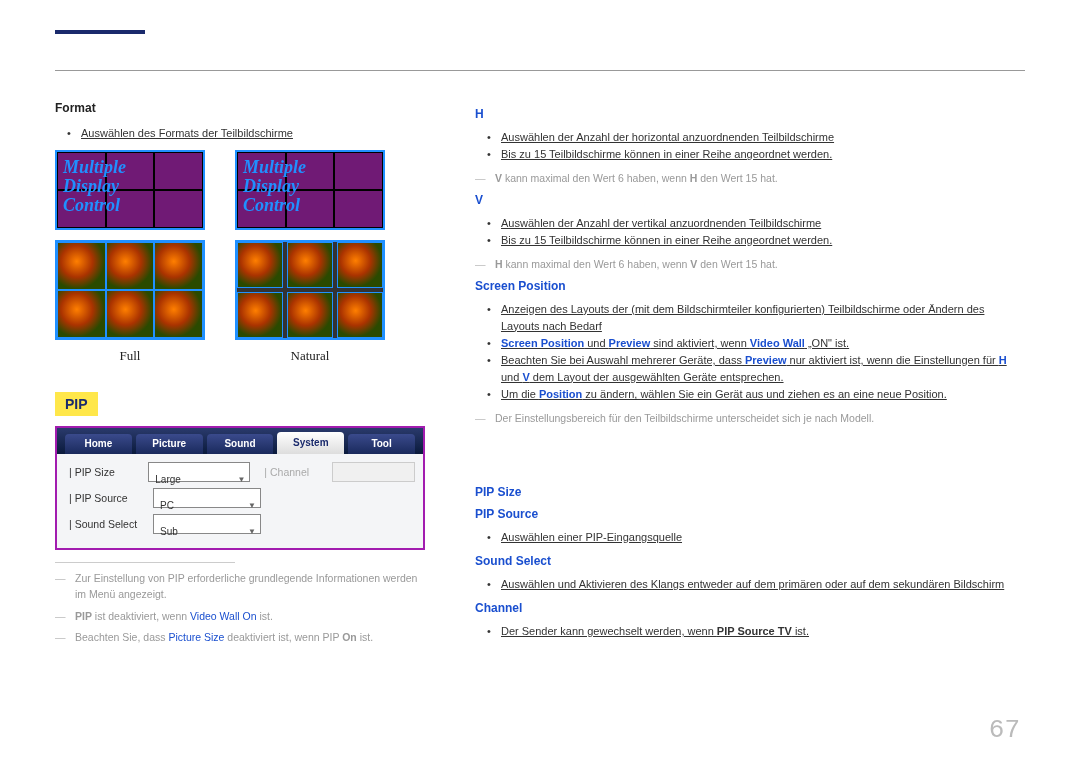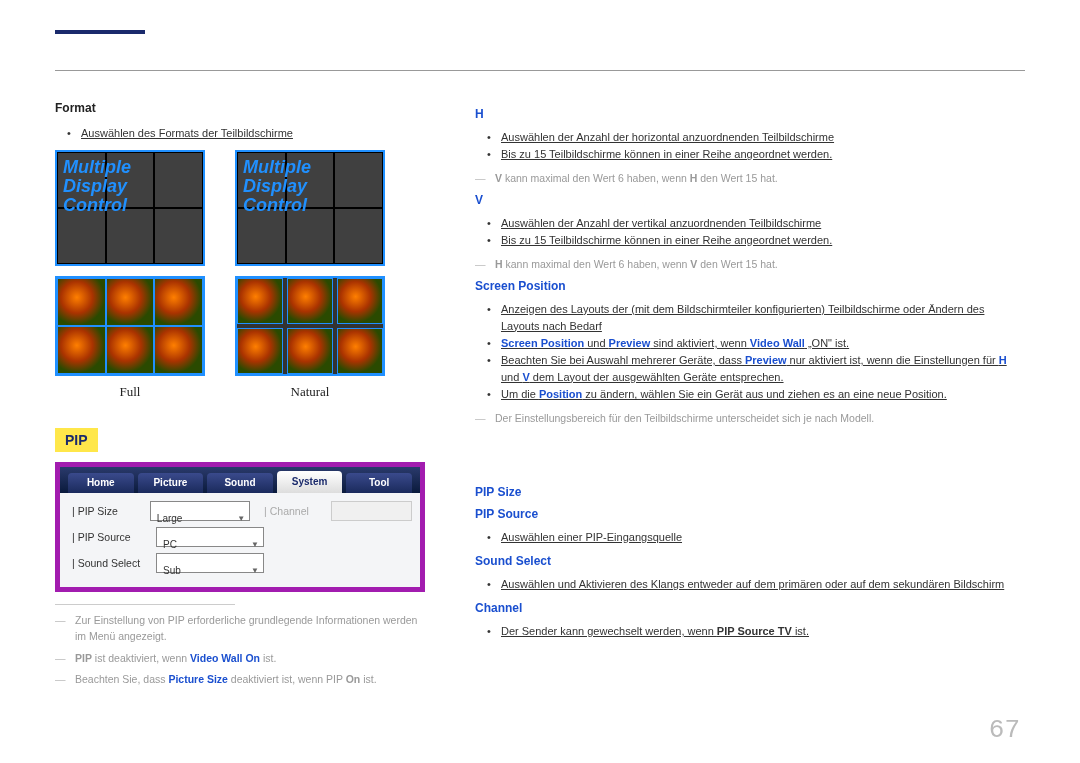--- a/index.html
+++ b/index.html
@@ -29,28 +29,28 @@
   h3 { font-size: 12px; font-weight: bold; margin-bottom: 10px; color: #222; }
   .right-col h4 { font-size: 12px; font-weight: bold; color: #1a4fcf; margin-bottom: 8px; margin-top: 6px; }
   ul.bullets { list-style: none; padding-left: 12px; margin-bottom: 8px; }
   ul.bullets li { position: relative; padding-left: 14px; font-size: 11px; line-height: 1.55; color: #333; text-decoration: underline; }
   ul.bullets li::before { content: "•"; position: absolute; left: 0; color: #333; }
   .note { font-size: 10.5px; color: #999; line-height: 1.5; padding-left: 20px; position: relative; margin-bottom: 6px; }
   .note::before { content: "―"; position: absolute; left: 0; top: 0; color: #bbb; }
   .bold-blue { color: #1a4fcf; font-weight: bold; }
   .bold-dark { font-weight: bold; color: #333; }
   .note .bold-dark { color: #999; font-weight: bold; }
-  .note .bold-blue { font-weight: bold; }
+  .note .bold-blue { font-weight: normal; }
 
   
   .img-row { display: flex; gap: 30px; margin-top: 8px; }
   .img-stack { display: flex; flex-direction: column; align-items: center; }
   .mdc-box {
-    width: 150px; height: 116px; border: 2px solid #2090ff; background: #404040;
-    position: relative; display: grid; grid-template-columns: 1fr 1fr 1fr; grid-template-rows: 1fr 1fr;
+    width: 150px; height: 80px; border: 2px solid #2090ff; background: #701a75;
+    position: relative; display: grid; grid-template-columns: 1fr 1fr 1fr; grid-template-rows: 1fr 1fr; font-family: Liberation Serif, serif;
   }
   .mdc-box .cell { border: 1px solid #000; }
   .mdc-text {
     position: absolute; left: 6px; top: 6px;
     font-style: italic; font-weight: bold; font-size: 18px; line-height: 1.05;
     color: #2090ff;
     pointer-events: none;
   }
   .flower-box {
     width: 150px; height: 100px; border: 2px solid #2090ff; background: #333;
@@ -58,21 +58,21 @@
     position: relative;
   }
   .flower-box .cell { border: 1px solid #2090ff; background: radial-gradient(circle at 40% 40%, #ff7f00 0%, #aa3300 40%, #2a4a00 70%); }
   .flower-box.natural { gap: 4px; background: #333; }
   .caption { font-size: 13px; margin-top: 8px; color: #222; font-family: Georgia, serif; }
 
   
   .pip-badge { display: inline-block; background: #ffe74a; color: #1a2a6c; font-weight: bold; font-size: 14px; padding: 4px 10px; margin-top: 28px; margin-bottom: 10px; }
 
   
-  .pip-panel { width: 370px; border: 5px solid #a21caf; background: #f4f5f7; }
+  .pip-panel { width: 370px; border: 2px solid #a21caf; background: #f4f5f7; }
   .pip-tabs { display: flex; background: linear-gradient(#2a3a6c, #0a1a3c); height: 26px; align-items: flex-end; padding: 0 6px; }
   .pip-tab {
     flex: 1; font-size: 10px; color: #fff; background: linear-gradient(#3a4a8c,#1a2a5c);
     border-radius: 4px 4px 0 0; text-align: center; line-height: 20px; height: 20px; margin: 0 2px;
     font-weight: bold;
   }
   .pip-tab.active { background: linear-gradient(#fff,#ddd); color: #1a2a6c; height: 22px; line-height: 22px; }
   .pip-body { padding: 8px; }
   .pip-row { display: flex; align-items: center; margin-bottom: 6px; gap: 8px; }
   .pip-label { width: 80px; font-size: 10.5px; color: #333; padding-left: 4px; }

